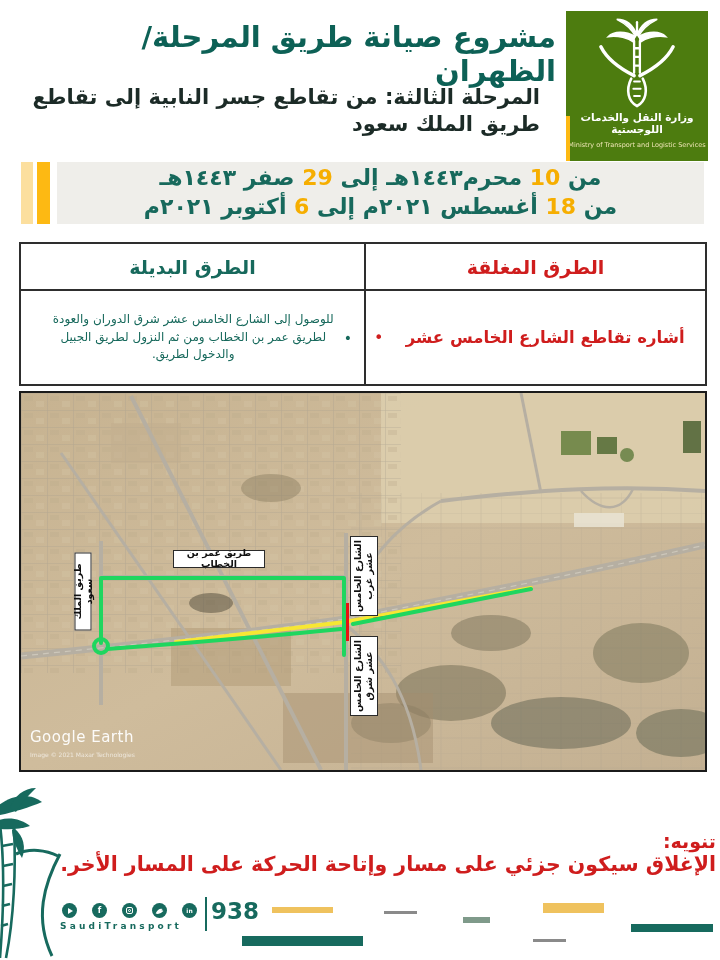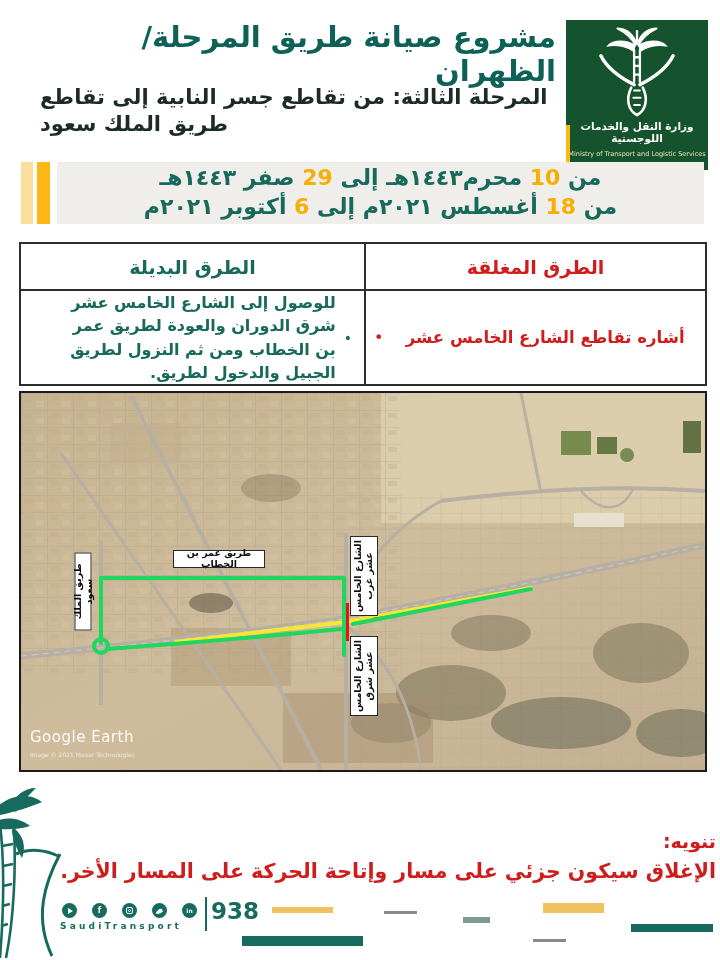--- a/index.html
+++ b/index.html
@@ -2,23 +2,23 @@
 <html lang="ar"><head>
 <meta charset="utf-8">
 <style>
   * { margin:0; padding:0; box-sizing:border-box; }
   body { font-family:"DejaVu Sans", sans-serif; background:#fff; }
   #page { position:relative; width:720px; height:960px; background:#fff; overflow:hidden; margin:0 auto; }
 
   
   .title { position:absolute; top:20px; left:40px; width:516px; direction:rtl; text-align:right;
            font-size:29px; font-weight:bold; color:#0d6156; }
-  .subtitle { position:absolute; top:84px; left:40px; width:516px; direction:rtl; text-align:left;
+  .subtitle { position:absolute; top:84px; left:24px; width:516px; direction:rtl; text-align:right;
               font-size:21px; font-weight:bold; color:#1c2b27; line-height:1.28; }
-  .logo-box { position:absolute; top:20px; left:566px; width:142px; height:150px; background:#14532d; }
+  .logo-box { position:absolute; top:11px; left:566px; width:142px; height:150px; background:#4d7c0f; }
   .logo-accent { position:absolute; left:0; bottom:0; width:4px; height:45px; background:#fdb913; }
   .logo-ar { position:absolute; bottom:26px; width:100%; text-align:center; color:#fff;
              font-size:10.5px; font-weight:bold; direction:rtl; }
   .logo-en { position:absolute; bottom:12px; width:100%; text-align:center; color:#efe5b5; font-size:6.5px; }
   .emblem { position:absolute; top:4px; left:50%; transform:translateX(-50%); }
 
   
   .date-band { position:absolute; top:162px; left:57px; width:647px; height:62px; background:#efeeea;
                display:flex; flex-direction:column; justify-content:center; align-items:center; }
   .date-line { direction:rtl; font-size:22px; font-weight:bold; color:#17695c; line-height:1.3; white-space:nowrap; }
@@ -34,21 +34,21 @@
   .th { position:absolute; top:0; height:45px; display:flex; align-items:center; justify-content:center;
         font-size:19px; font-weight:bold; direction:rtl; }
   .th-closed { left:345px; width:339px; color:#cf1d1d; }
   .th-alt { left:0; width:343px; color:#17695c; }
   .td { position:absolute; top:47px; height:93px; display:flex; align-items:center; }
   .td-closed { left:345px; width:339px; color:#cf1d1d; padding:0 6px 0 8px; }
   .td-closed .bullet { font-size:16px; margin-right:2px; }
   .td-closed p { flex:1; direction:rtl; text-align:center; font-size:16.5px; font-weight:bold; padding-left:6px; }
   .td-alt { left:0; width:343px; color:#17695c; direction:rtl; padding:0 12px 0 10px; }
   .td-alt .bullet { font-size:14px; margin-left:8px; align-self:center; }
-  .td-alt p { direction:rtl; text-align:right; font-size:16px; font-weight:bold; line-height:1.45; width:285px; }
+  .td-alt p { direction:rtl; text-align:center; font-size:12px; font-weight:normal; line-height:1.45; width:285px; }
 
   
   .map { position:absolute; top:391px; left:19px; width:688px; height:381px; border:2px solid #1b1b1b; background:#cbb795; }
   .map svg.sat { position:absolute; top:0; left:0; }
   .map-label { position:absolute; background:#fff; border:1px solid #2a2a2a; color:#101010;
                font-size:9.5px; font-weight:bold; direction:rtl; text-align:center;
                display:flex; align-items:center; justify-content:center; line-height:1.15; padding:1px 2px; }
   .lbl-omar { left:152px; top:157px; width:92px; height:18px; }
   .lbl-rot { transform:rotate(-90deg); }
   .lbl-king { left:23px; top:190px; width:78px; height:17px; }
@@ -59,21 +59,21 @@
   .legend-row { direction:rtl; display:flex; align-items:center; justify-content:flex-start; margin:2px 0; }
   .legend-row span.lg-label { font-size:10px; font-weight:bold; color:#111; margin-left:6px; }
   .sw { width:13px; height:12px; border:1px solid #555; flex:0 0 auto; }
   .sw-y { background:#ffff2e; } .sw-r { background:#ff0000; } .sw-g { background:#1fd65f; }
   .watermark { position:absolute; left:9px; bottom:24px; color:#fff; font-size:15px; letter-spacing:.5px; opacity:.95; }
   .attrib { position:absolute; left:9px; bottom:12px; color:#fff; font-size:6px; opacity:.65; }
 
   
   .notice { position:absolute; top:830px; left:60px; width:656px; direction:rtl; text-align:right; color:#cf1d1d; }
   .notice .n-title { font-size:19px; font-weight:bold; }
-  .notice .n-body { font-size:20.5px; font-weight:bold; margin-top:7px; }
+  .notice .n-body { font-size:20.5px; font-weight:bold; margin-top:0; }
 
   
   .footer-palm { position:absolute; left:0; top:788px; }
   .socials { position:absolute; top:903px; left:62px; display:flex; gap:15px; }
   .sc { width:15px; height:15px; border-radius:50%; background:#176a5e; color:#fff; position:relative;
         display:flex; align-items:center; justify-content:center; font-size:8px; font-weight:bold; }
   .sc .tri { width:0; height:0; border-left:5px solid #fff; border-top:3px solid transparent; border-bottom:3px solid transparent; margin-left:1px; }
   .sc .cam { width:7px; height:7px; border:1px solid #fff; border-radius:2px; display:flex; align-items:center; justify-content:center; }
   .sc .cam i { width:3px; height:3px; border:1px solid #fff; border-radius:50%; display:block; }
   .sc .in-txt { font-size:6px; font-weight:bold; }

